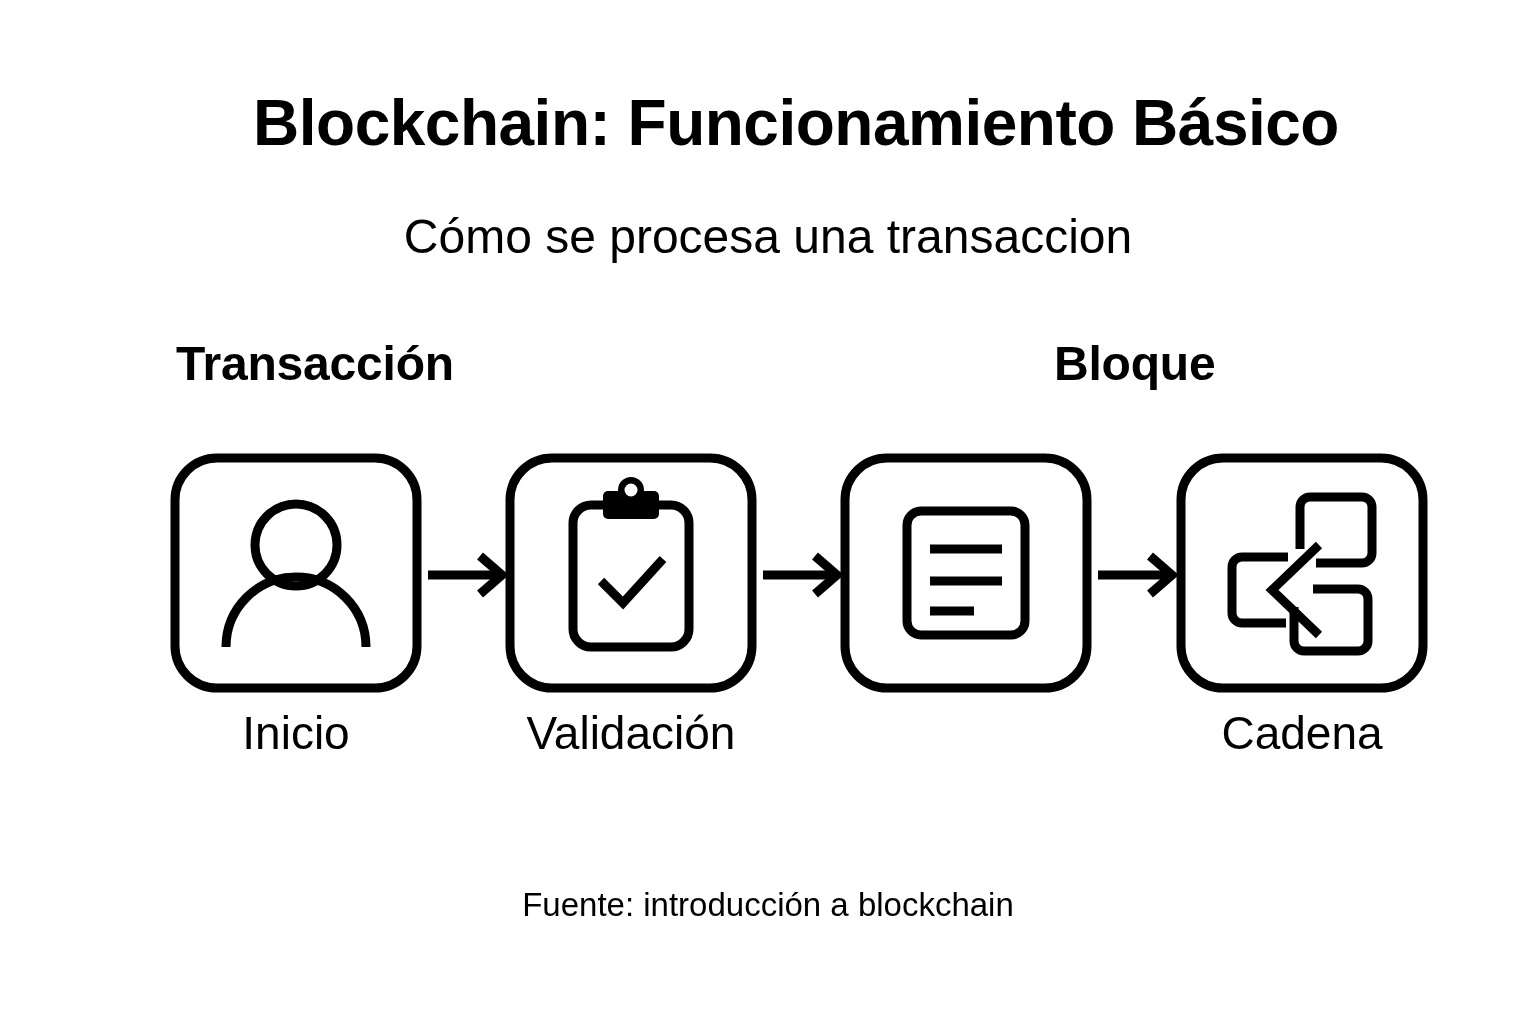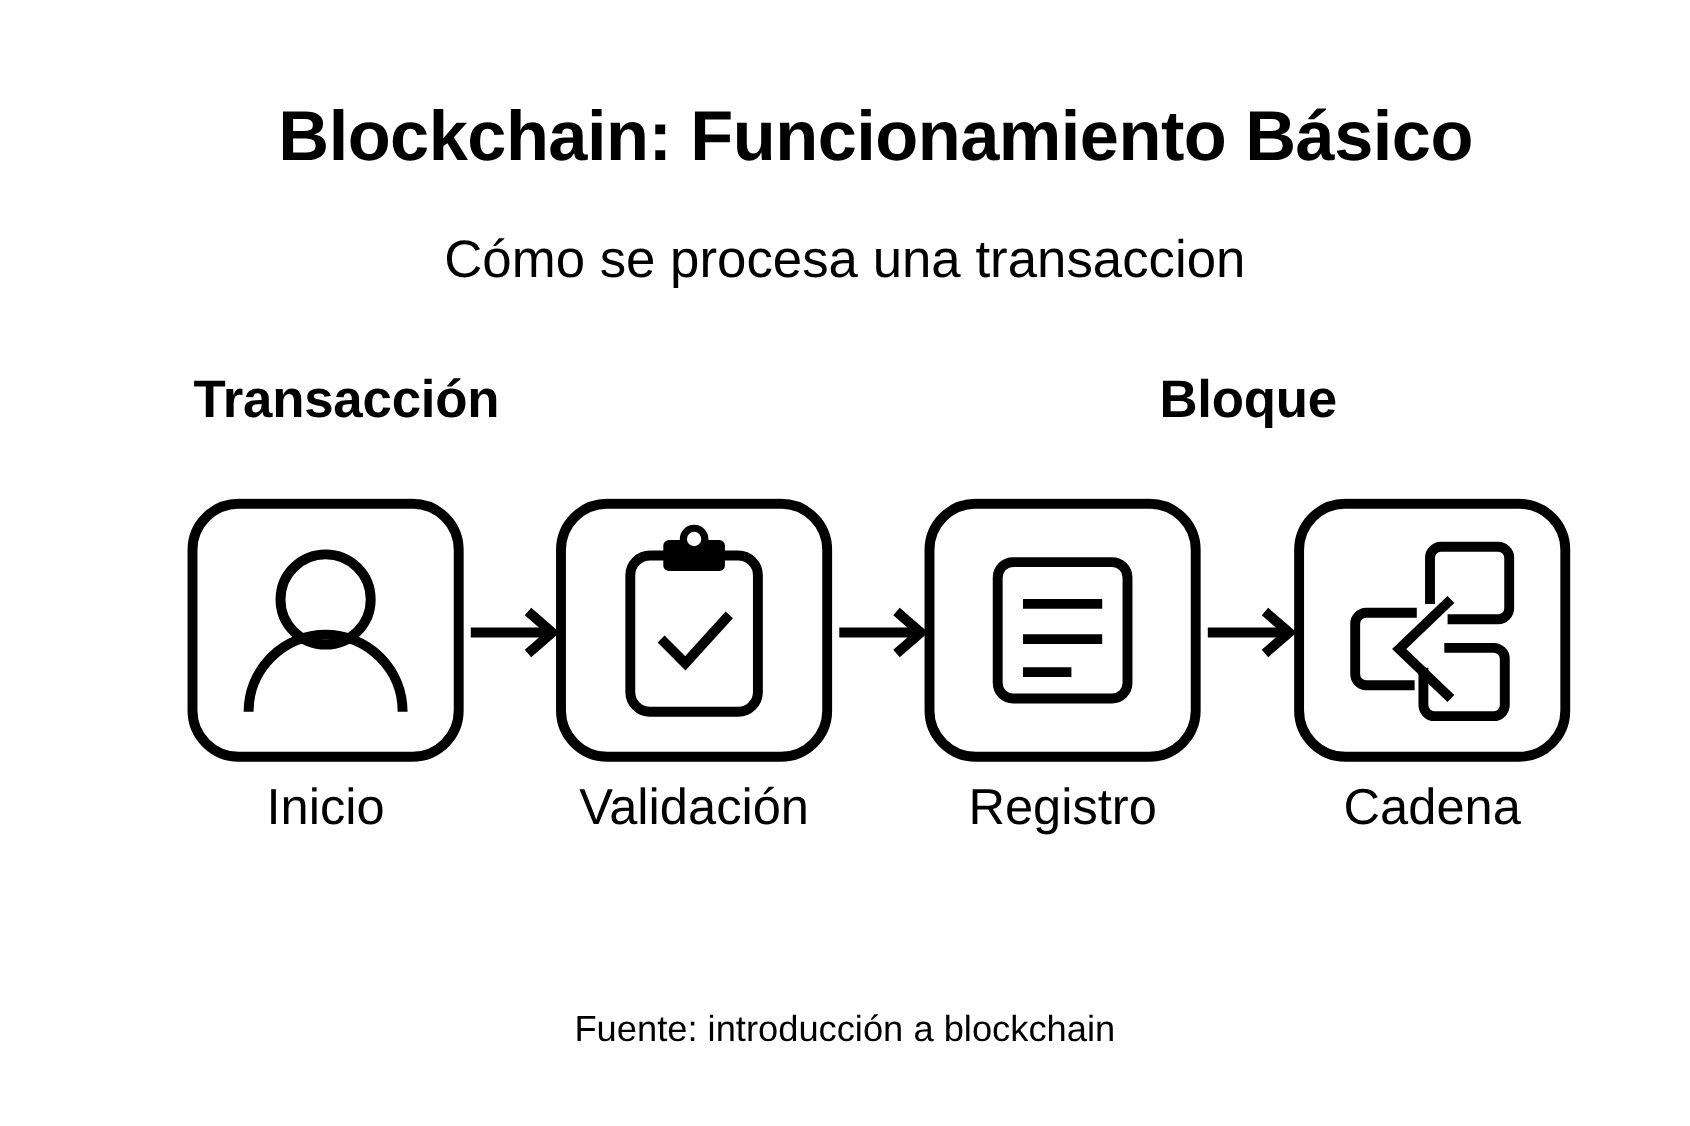--- a/index.html
+++ b/index.html
@@ -121,21 +121,20 @@
   .source {
     position: absolute;
     left: 0;
     top: 885px;
     width: 1536px;
     text-align: center;
     font-size: 33px;
     font-weight: 400;
     line-height: 1.2;
     white-space: nowrap;
-    margin-top: 30px;
   }
 </style>
 </head>
 <body>
 
 <div class="canvas">
 
   <div class="title">Blockchain: Funcionamiento Básico</div>
 
   <div class="subtitle">Cómo se procesa una transaccion</div>
@@ -192,21 +191,20 @@
     <div class="step s2">
       <div class="step-box">
         <svg width="252" height="240" viewBox="0 0 252 240" fill="none" xmlns="http://www.w3.org/2000/svg">
           <rect x="5" y="5" width="242" height="230" rx="42" ry="42" stroke="#000" stroke-width="9" fill="none"></rect>
           <rect x="67" y="58" width="118" height="124" rx="14" ry="14" stroke="#000" stroke-width="9" fill="none"></rect>
           <path d="M 90 96 L 162 96" stroke="#000" stroke-width="9" stroke-linecap="butt"></path>
           <path d="M 90 128 L 162 128" stroke="#000" stroke-width="9" stroke-linecap="butt"></path>
           <path d="M 90 158 L 134 158" stroke="#000" stroke-width="9" stroke-linecap="butt"></path>
         </svg>
       </div>
-      <div class="step-label">Registro</div>
     </div>
 
     <div class="arrow a2">
       <svg width="90" height="48" viewBox="0 0 90 48" fill="none" xmlns="http://www.w3.org/2000/svg">
         <path d="M 2 24 L 74 24" stroke="#000" stroke-width="9" stroke-linecap="butt"></path>
         <path d="M 54 5 L 76 24 L 54 43" stroke="#000" stroke-width="9" fill="none" stroke-linecap="butt" stroke-linejoin="miter"></path>
       </svg>
     </div>
 
     <div class="step s3">

